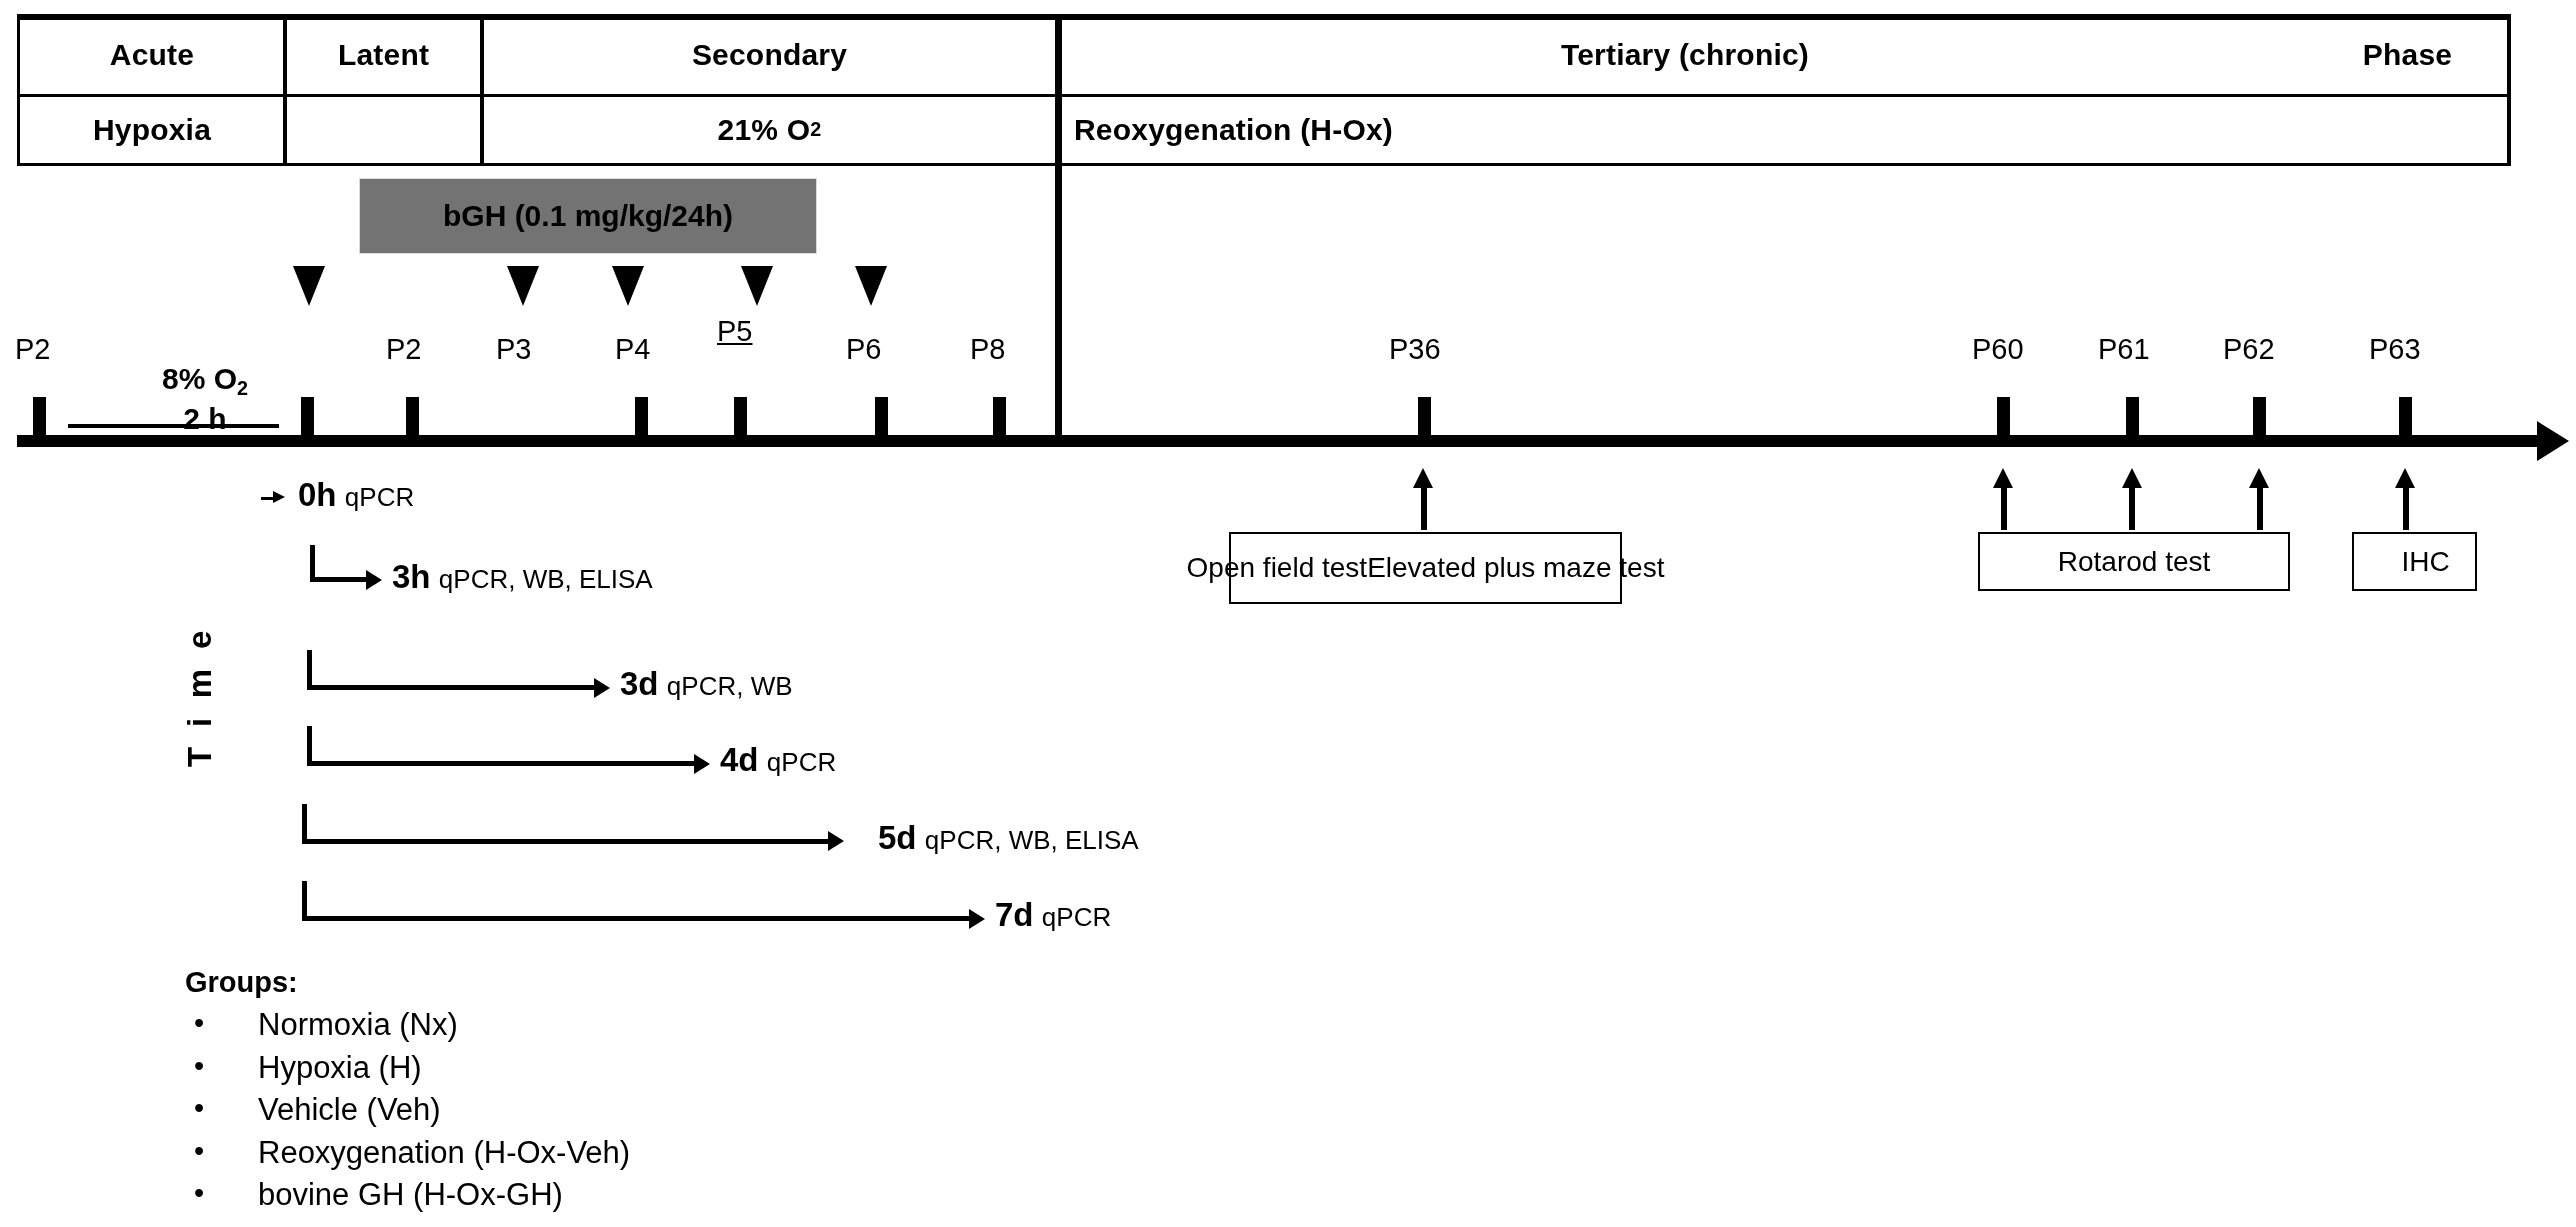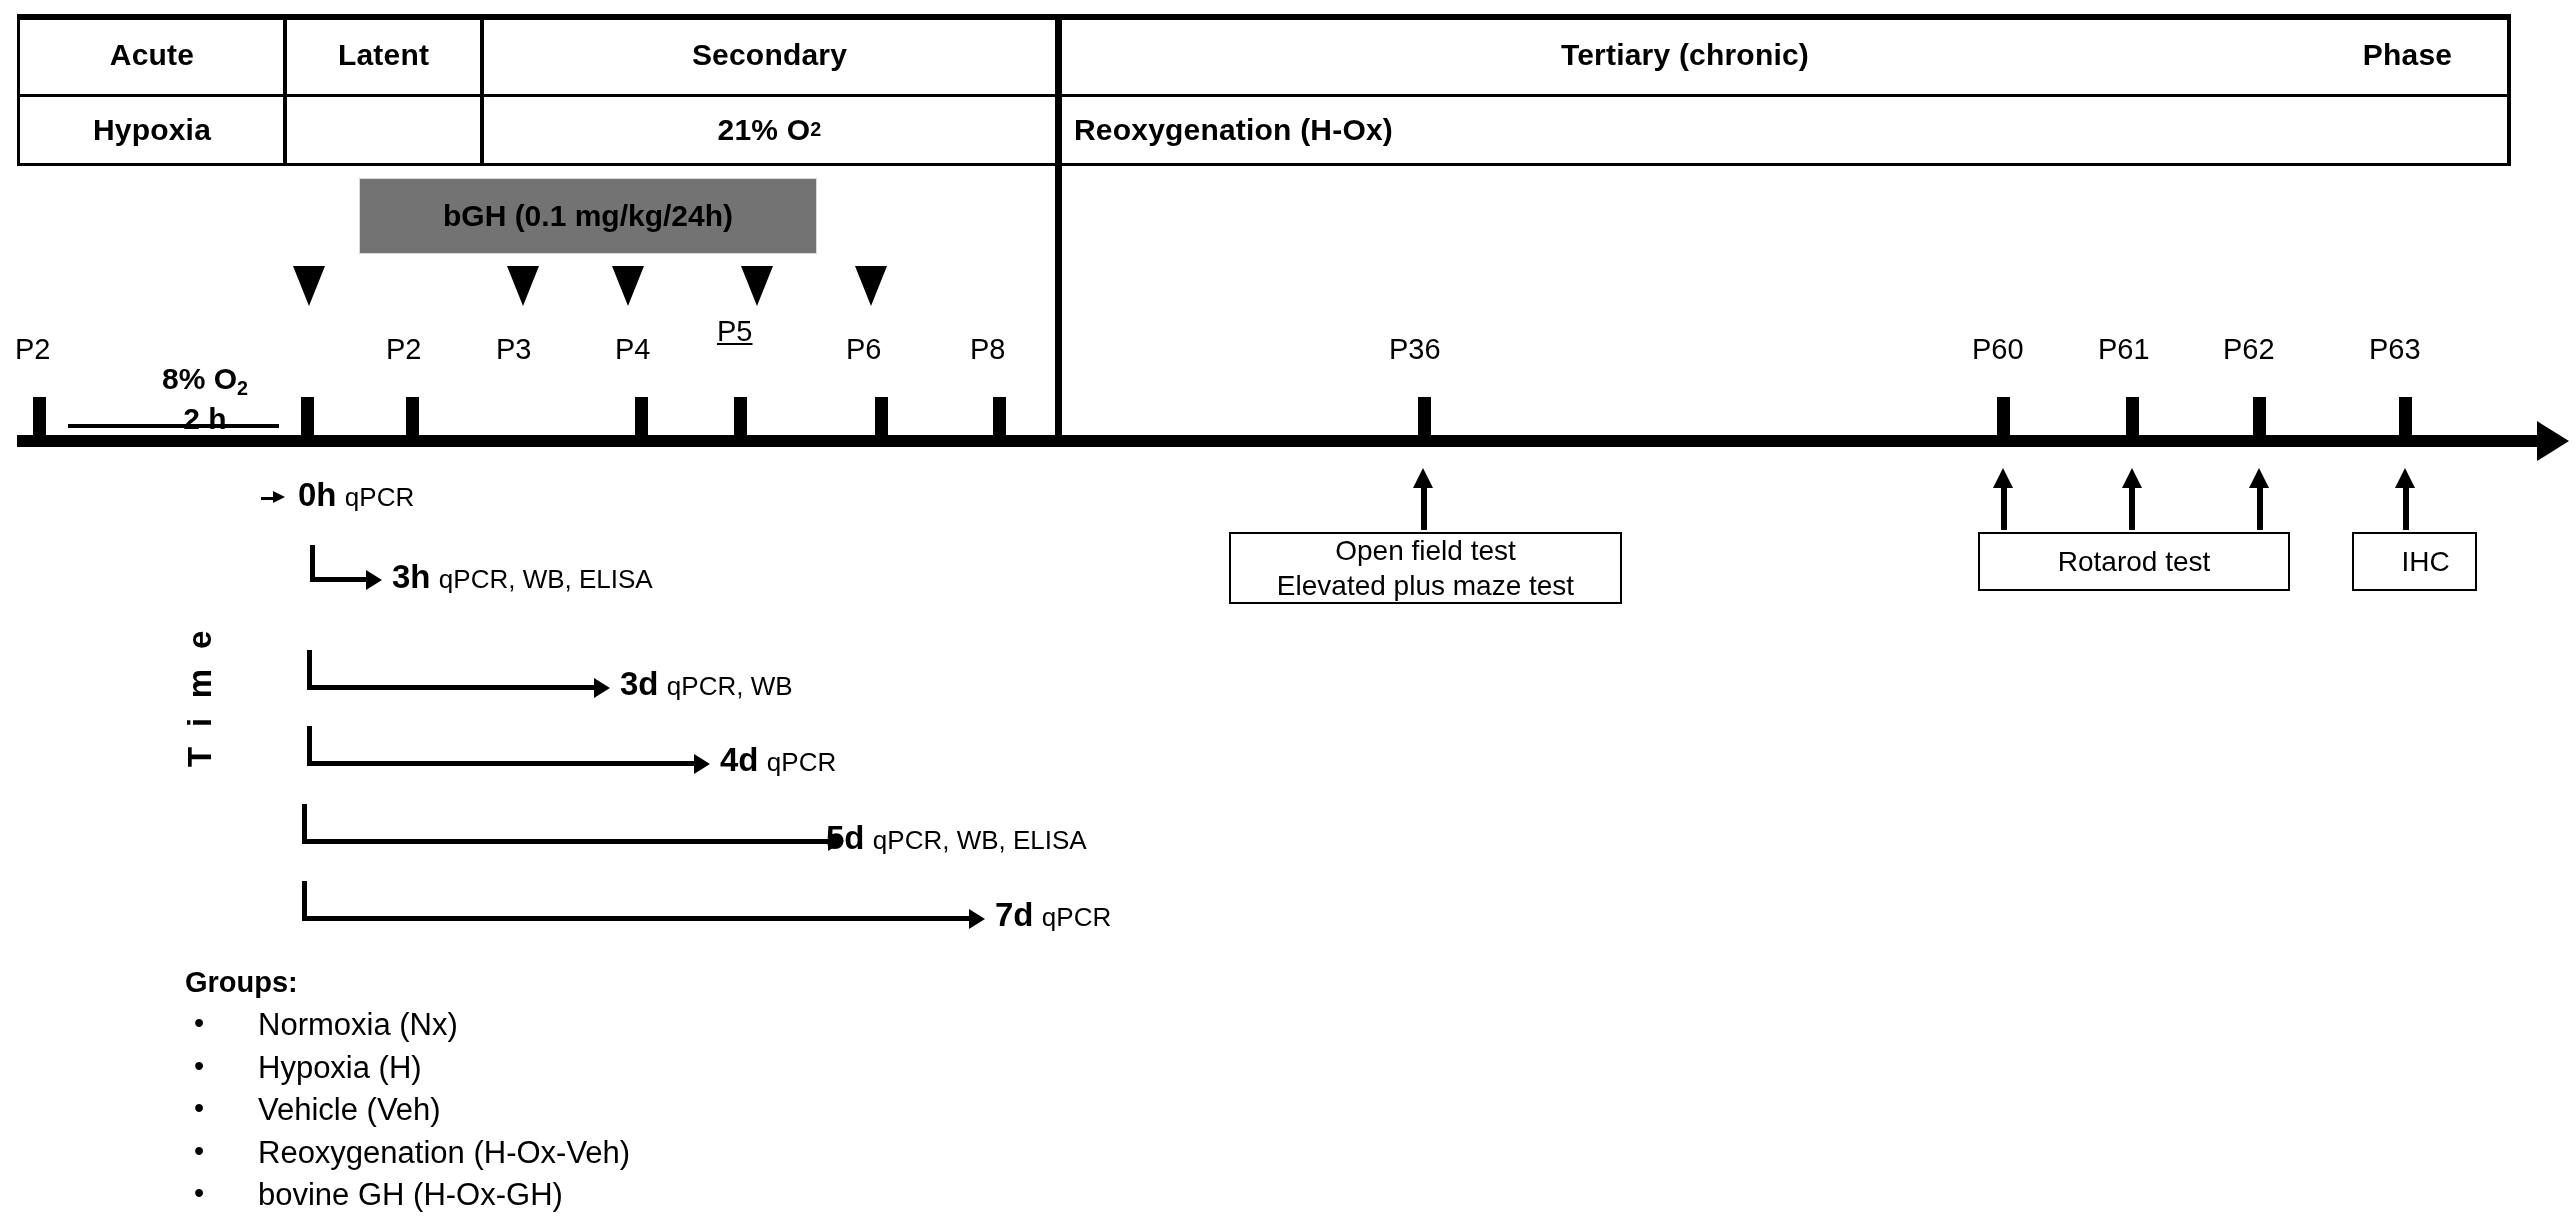--- a/index.html
+++ b/index.html
@@ -40,21 +40,21 @@
   .tiny-head{position:absolute;width:0;height:0;border-top:6.8px solid transparent;
              border-bottom:6.8px solid transparent;border-left:12px solid #000;}
   .tiny-stem{position:absolute;background:#000;height:3px;}
 
   
   .timelbl{position:absolute;font-weight:bold;font-size:33px;letter-spacing:5.3px;
            transform:rotate(-90deg);transform-origin:left top;white-space:nowrap;}
 
   
   .testbox{position:absolute;border:2.3px solid #000;background:#fff;
-           display:flex;flex-direction:column;align-items:center;justify-content:center;
+           display:flex;flex-direction:row;align-items:center;justify-content:center;
            font-size:28px;line-height:1.26;white-space:nowrap;}
   .up-stem{position:absolute;background:#000;width:6px;}
   .up-head{position:absolute;width:0;height:0;border-left:10.6px solid transparent;
            border-right:10.6px solid transparent;border-bottom:20px solid #000;}
 
   
   .grp-title{position:absolute;font-weight:bold;font-size:29px;}
   .grp-item{position:absolute;font-size:31px;white-space:nowrap;margin-left:23px;}
   .grp-bullet{position:absolute;font-size:29px;}
 </style>
@@ -163,21 +163,21 @@
   <div class="elb-h" style="left:307px;top:761px;width:389px;"></div>
   <div class="elb-head" style="left:694px;top:754px;"></div>
   <div class="samp-txt" style="left:720px;top:741px;">
     <b>4d</b>
     <span class="meth">qPCR</span>
   </div>
 
   <div class="elb-v" style="left:302px;top:804px;height:40px;"></div>
   <div class="elb-h" style="left:302px;top:839px;width:527px;"></div>
   <div class="elb-head" style="left:828px;top:831px;"></div>
-  <div class="samp-txt" style="left:826px;top:819px;">
+  <div class="samp-txt" style="left:878px;top:819px;">
     <b>5d</b>
     <span class="meth">qPCR, WB, ELISA</span>
   </div>
 
   <div class="elb-v" style="left:302px;top:881px;height:40px;"></div>
   <div class="elb-h" style="left:302px;top:916px;width:668px;"></div>
   <div class="elb-head" style="left:969px;top:909px;"></div>
   <div class="samp-txt" style="left:995px;top:896px;">
     <b>7d</b>
     <span class="meth">qPCR</span>

